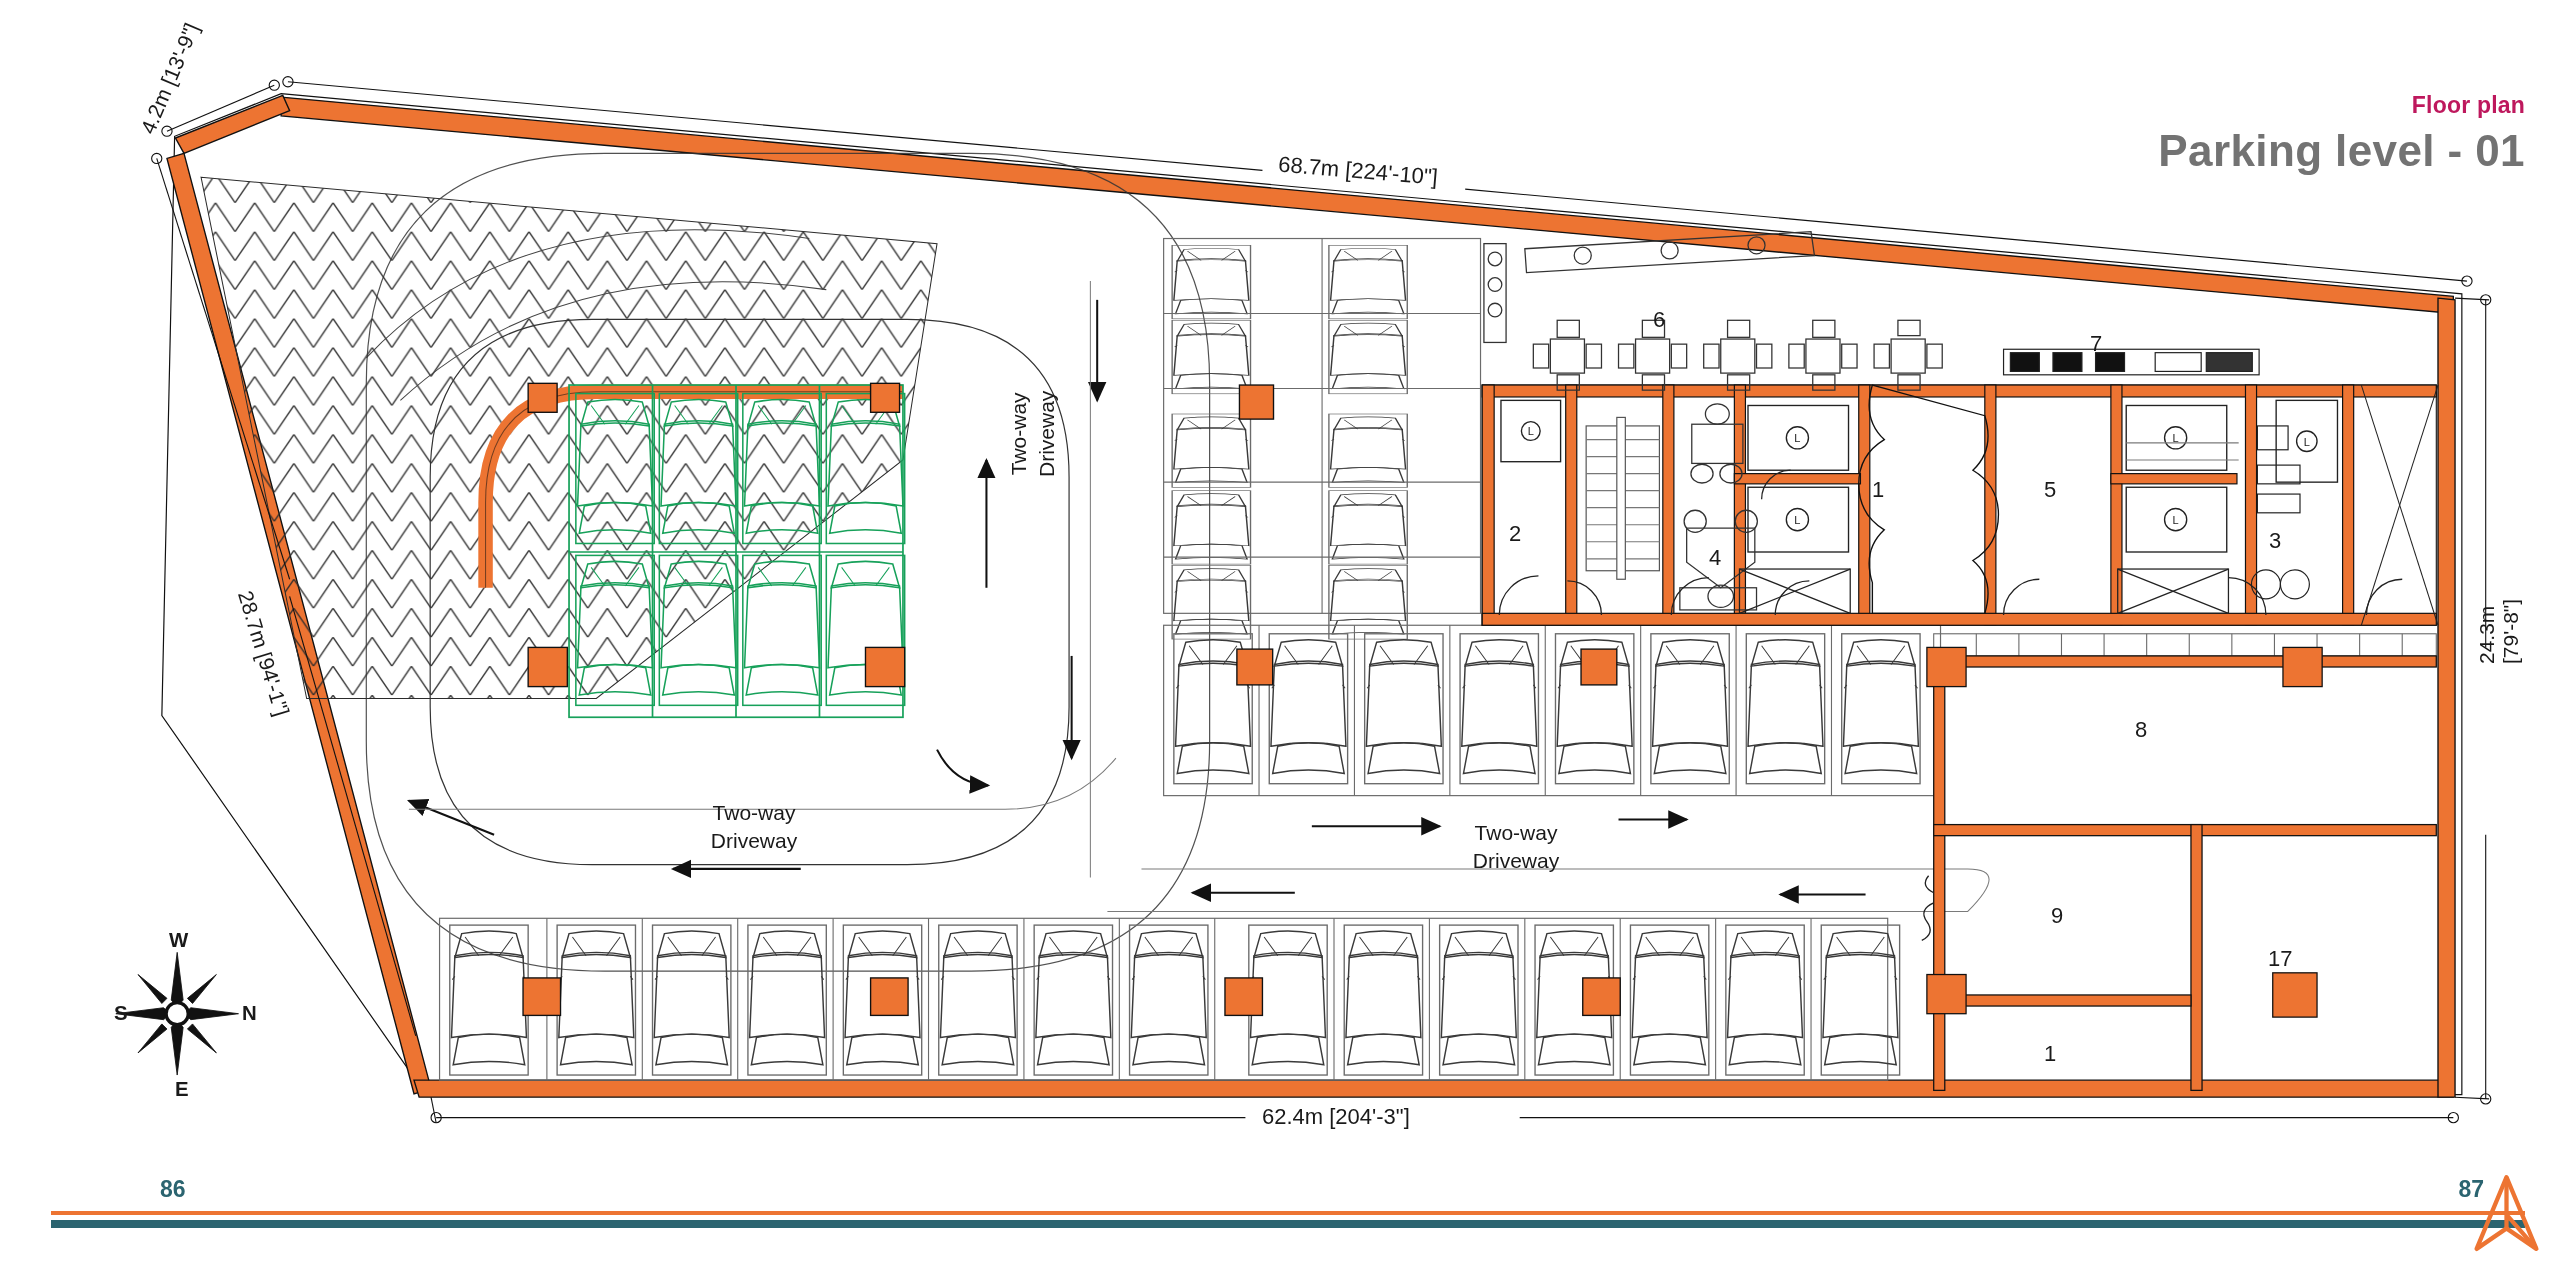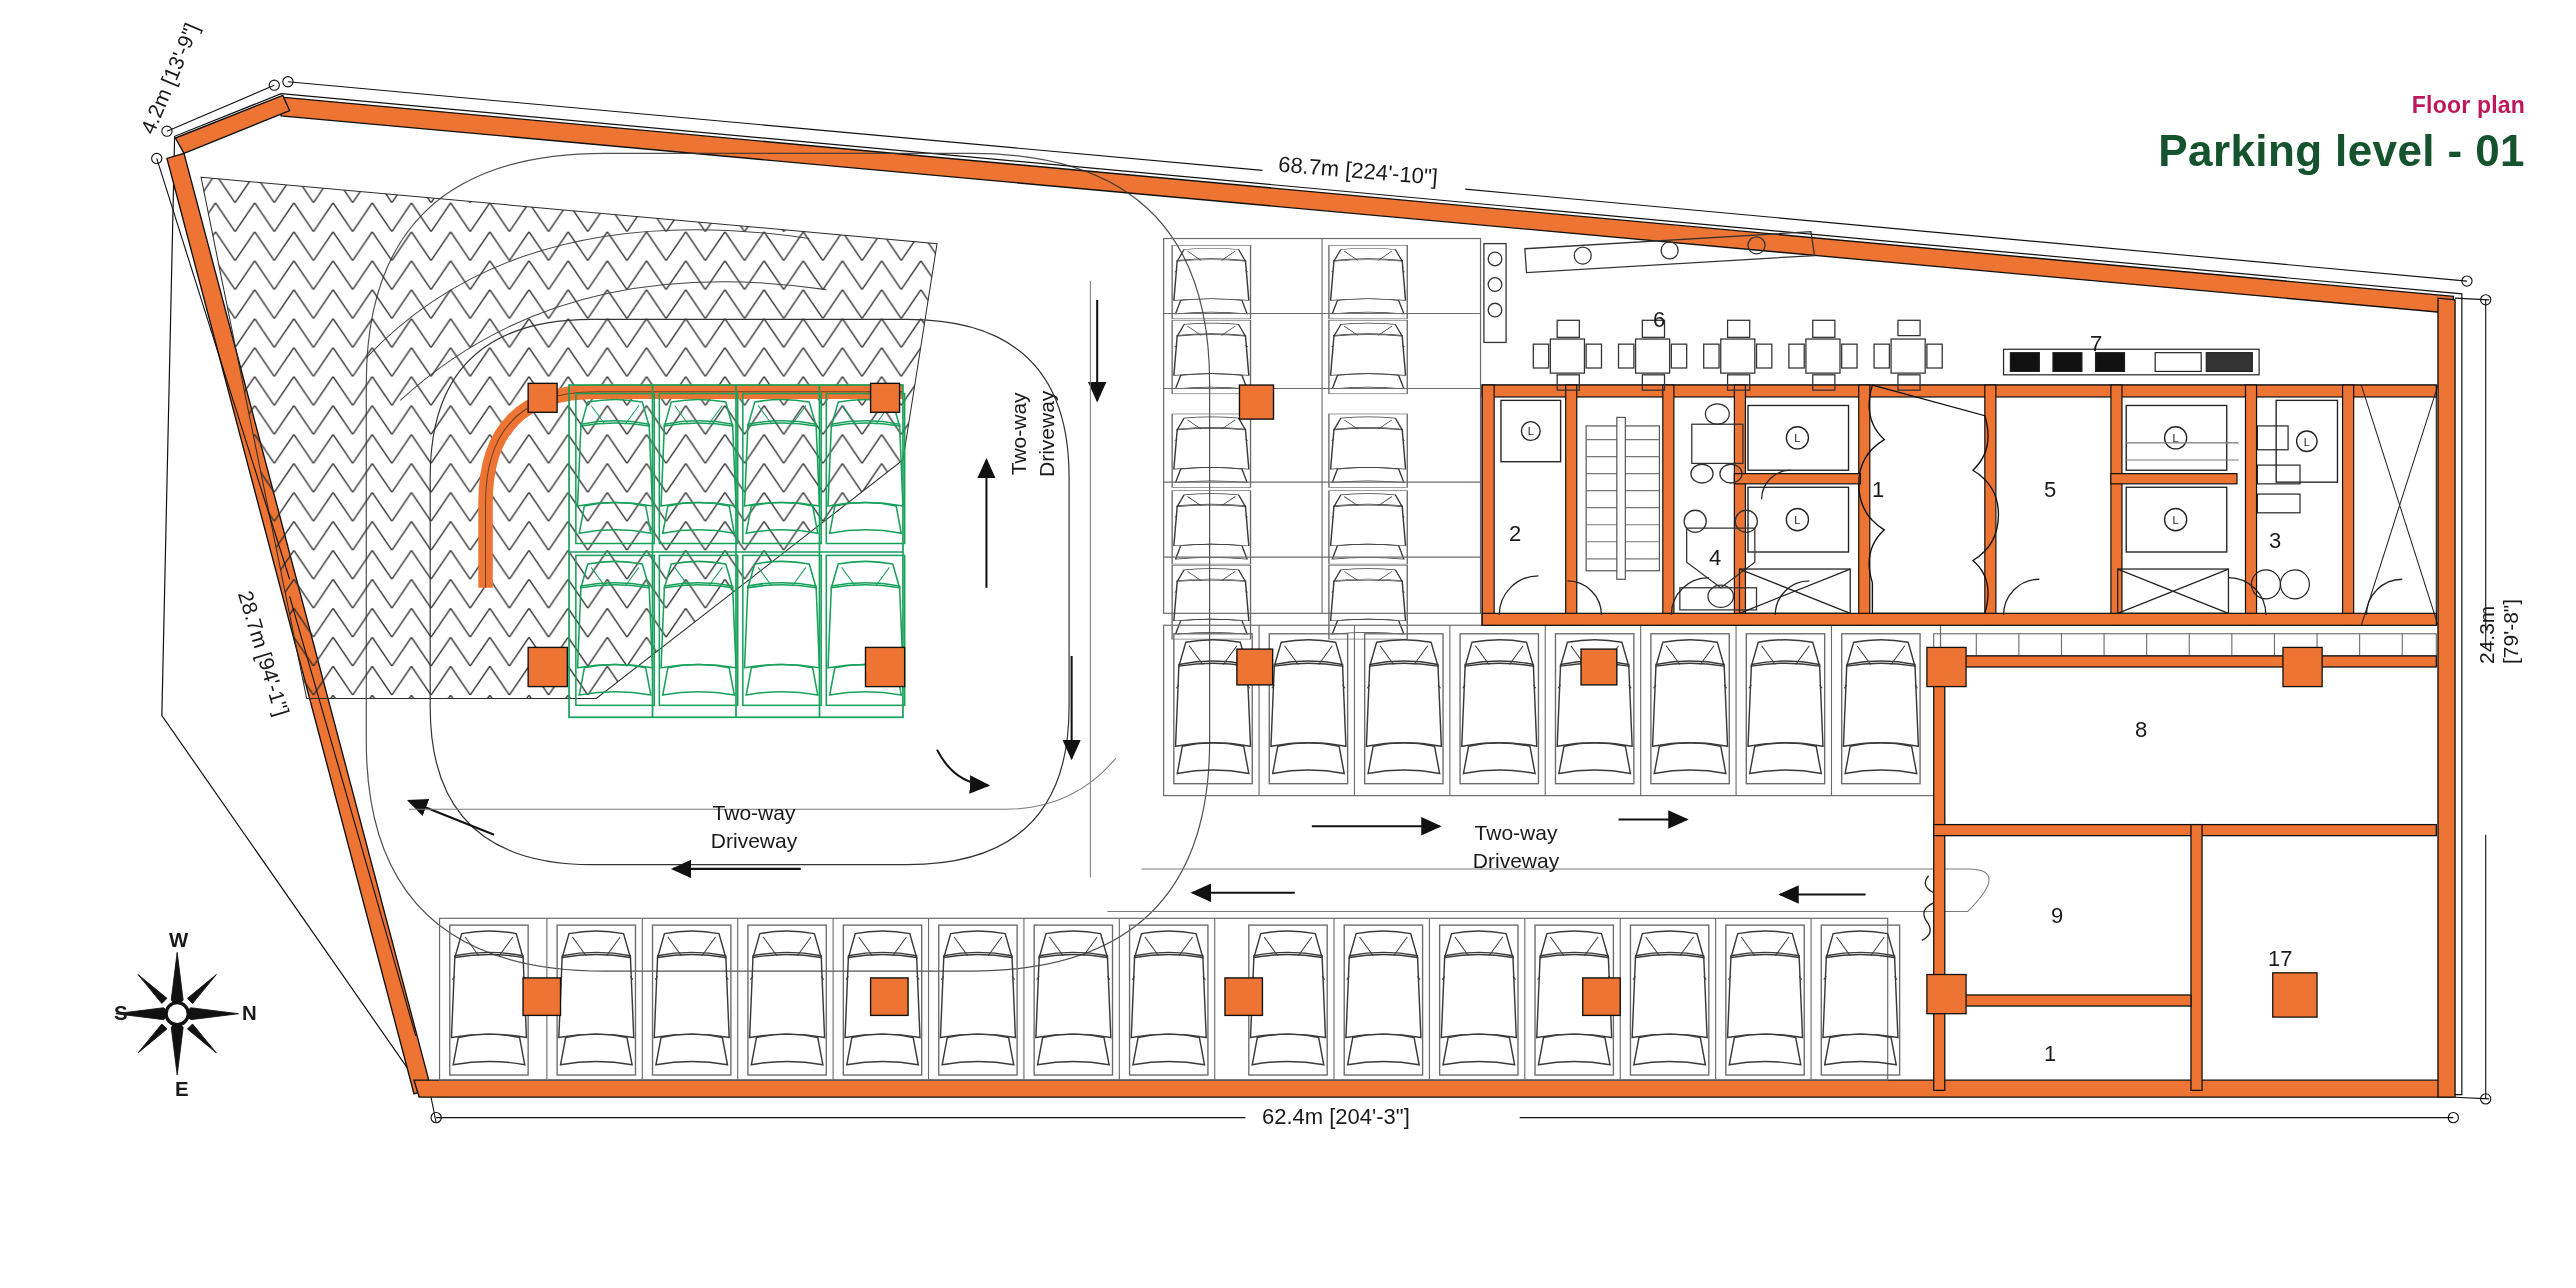--- a/index.html
+++ b/index.html
@@ -5,21 +5,21 @@
   html,body{margin:0;padding:0;background:#ffffff;}
   body{width:2576px;height:1288px;position:relative;overflow:hidden;
        font-family:"Liberation Sans","DejaVu Sans",sans-serif;color:#1a1a1a;}
   .root{position:absolute;inset:0;}
   svg{display:block;}
   #plan{position:absolute;left:0;top:0;}
 
   
   .hdr{position:absolute;right:51px;top:92px;text-align:right;}
   .hdr .sub{font-size:23px;color:#be185d;font-weight:600;letter-spacing:0.2px;}
-  .hdr .title{font-size:44px;color:#14532d;font-weight:700;letter-spacing:0.4px;margin-top:6.8px;}
+  .hdr .title{font-size:44px;color:#737373;font-weight:700;letter-spacing:0.4px;margin-top:6.8px;}
 
   
   .foot{position:absolute;left:0;right:0;bottom:0;height:128px;}
   .pgnum{position:absolute;font-size:23px;font-weight:700;color:#2b6470;}
   .pg-l{left:160px;bottom:85px;}
   .pg-r{right:92px;bottom:85px;}
   .bar{position:absolute;left:51px;right:51px;}
   .bar-o{height:4.3px;background:#ed7432;bottom:73px;}
   .bar-t{height:7.7px;background:#2b6470;bottom:60px;}
   .logo{position:absolute;right:31px;bottom:34px;}
@@ -608,15 +608,25 @@
   <div style="position:absolute;left:2135px;top:717px;font-size:22px;">8</div>
   <div style="position:absolute;left:2051px;top:903px;font-size:22px;">9</div>
   <div style="position:absolute;left:2268px;top:946px;font-size:22px;">17</div>
   <div style="position:absolute;left:2044px;top:1041px;font-size:22px;">1</div>
 
   <div style="position:absolute;left:169px;top:929px;font-size:20.4px;font-weight:700;">W</div>
   <div style="position:absolute;left:242px;top:1002px;font-size:20.4px;font-weight:700;">N</div>
   <div style="position:absolute;left:175px;top:1078px;font-size:20.4px;font-weight:700;">E</div>
   <div style="position:absolute;left:114px;top:1002px;font-size:20.4px;font-weight:700;">S</div>
 
+  <div class="foot">
+    <div class="pgnum pg-l">86</div>
+    <div class="pgnum pg-r">87</div>
+    <div class="bar bar-o"></div>
+    <div class="bar bar-t"></div>
+    <svg class="logo" width="77" height="82" viewBox="0 0 90 96">
+      <path d="M45 6 L80 90 L45 66 L10 90 Z" fill="none" stroke="#ed7432" stroke-width="5" stroke-linejoin="round"></path>
+      <path d="M45 6 L45 66 M45 50 L80 90" fill="none" stroke="#ed7432" stroke-width="5" stroke-linejoin="round"></path>
+    </svg>
+  </div>
 
 </div>
 
 
 </body></html>

